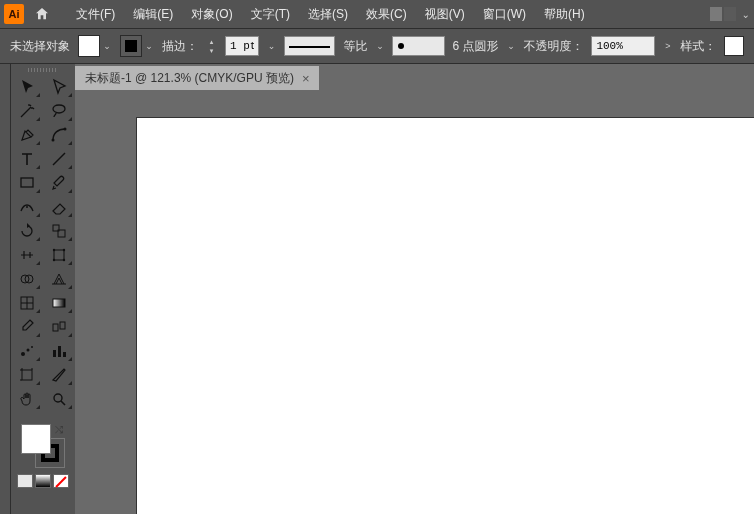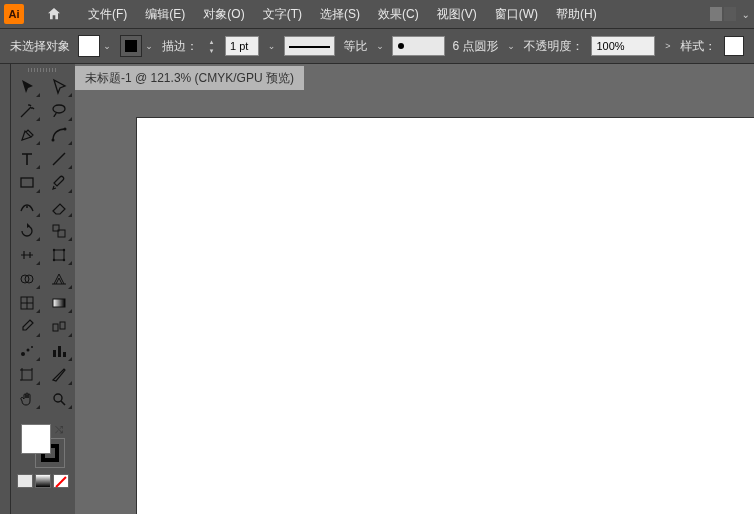--- a/index.html
+++ b/index.html
@@ -1,36 +1,36 @@
 <!DOCTYPE html>
 <html><head>
 <meta charset="utf-8">
 <style>
 * { margin: 0; padding: 0; box-sizing: border-box; font-family: "Microsoft YaHei", sans-serif; }
 body { width: 754px; height: 514px; background: #4a4a4a; overflow: hidden; position: relative; }
 
 .menubar { height: 28px; background: #535353; display: flex; align-items: center; padding: 0 4px; gap: 2px; }
-.app-icon { width: 20px; height: 20px; background: #ff7c00; color: #310; display: flex; align-items: center; justify-content: center; font-weight: bold; font-size: 11px; border-radius: 2px; margin-right: 16px; }
+.app-icon { width: 20px; height: 20px; background: #ff7c00; color: #310; display: flex; align-items: center; justify-content: center; font-weight: bold; font-size: 11px; border-radius: 2px; margin-right: 4px; }
 .home-icon { width: 24px; height: 24px; display: flex; align-items: center; justify-content: center; color: #ddd; margin-right: 12px; cursor: pointer; }
 .menu-item { color: #e8e8e8; font-size: 12px; padding: 4px 8px; cursor: pointer; }
 .menu-spacer { flex: 1; }
 .layout-toggle { display: flex; gap: 2px; align-items: center; color: #888; }
 .layout-box { width: 12px; height: 14px; background: #7a7a7a; }
 .layout-box.dark { background: #5a5a5a; }
 .chevron { color: #ccc; font-size: 10px; margin-left: 4px; }
 
 .controlbar { height: 36px; background: #535353; border-top: 1px solid #2d2d2d; border-bottom: 1px solid #2d2d2d; display: flex; align-items: center; padding: 0 10px; gap: 8px; }
 .ctrl-label { color: #e0e0e0; font-size: 12px; white-space: nowrap; }
 .swatch { width: 22px; height: 22px; border: 1px solid #2a2a2a; display: inline-block; }
 .swatch.white { background: #fff; }
 .swatch.stroke-black { background: #5a5a5a; position: relative; }
 .swatch.stroke-black::after { content:""; position:absolute; inset:4px; background:#000; }
 .swatch-wrap { display:flex; align-items:center; gap:2px; }
 .dd { width:10px; height:10px; color:#ccc; font-size:9px; display:flex; align-items:center; justify-content:center; cursor:pointer; }
-.ctrl-input { background:#eee; border:1px solid #888; font-size:11px; padding:1px 4px; height:20px; }
+.ctrl-input { background:#eee; border:1px solid #888; font-size:11px; padding:1px 4px; height:20px;font-family:Liberation Mono, monospace; }
 .w30 { width:34px; }
 .w44 { width:64px; }
 .stroke-type { width:58px; height:20px; background:#e8e8e8; border:1px solid #888; position:relative; }
 .stroke-type::after { content:""; position:absolute; left:4px; right:4px; top:9px; height:2px; background:#000; }
 .cap-preview { width:58px; height:20px; background:#e8e8e8; border:1px solid #888; display:flex; align-items:center; justify-content:flex-start; padding-left:5px; }
 .cap-preview .dot { width:6px; height:6px; background:#000; border-radius:50%; }
 .stepper { display:flex; flex-direction:column; gap:0; }
 .stepper .btn { width:11px; height:9px; font-size:7px; color:#ccc; display:flex; align-items:center; justify-content:center; cursor:pointer; }
 
 .workspace { position:absolute; top:64px; left:0; right:0; bottom:0; display:flex; }
@@ -50,21 +50,21 @@
 .cp-swap { position:absolute; top:0; right:2px; font-size:10px; color:#333; }
 
 .color-modes { margin-top:6px; display:flex; gap:2px; }
 .cm { width:16px; height:14px; border:1px solid #666; background:#e8e8e8; }
 .cm.grad { background:linear-gradient(#fff,#000); }
 .cm.none { background:#fff; position:relative; }
 .cm.none::after { content:""; position:absolute; left:0; right:0; top:50%; height:2px; background:red; transform:rotate(-45deg); }
 
 .canvas-area { flex:1; background:#6a6a6a; display:flex; flex-direction:column; }
 .tabbar { height:26px; display:flex; align-items:flex-end; }
-.tab { background:#b6b6b6; color:#333; font-size:12px; padding:4px 10px; display:flex; align-items:center; gap:8px; height:24px;flex-direction:column; }
+.tab { background:#b6b6b6; color:#333; font-size:12px; padding:4px 10px; display:flex; align-items:center; gap:8px; height:24px; }
 .tab-close { color:#555; cursor:pointer; font-size:13px; }
 .canvas-viewport { flex:1; background:#6a6a6a; position:relative; overflow:hidden; }
 .artboard { position:absolute; left:62px; top:28px; right:-20px; bottom:-20px; background:#fff; box-shadow:-1px -1px 0 #333; }
 </style>
 </head>
 <body>
 
 <div class="menubar">
   <div class="app-icon">Ai</div>
   <div class="home-icon">

